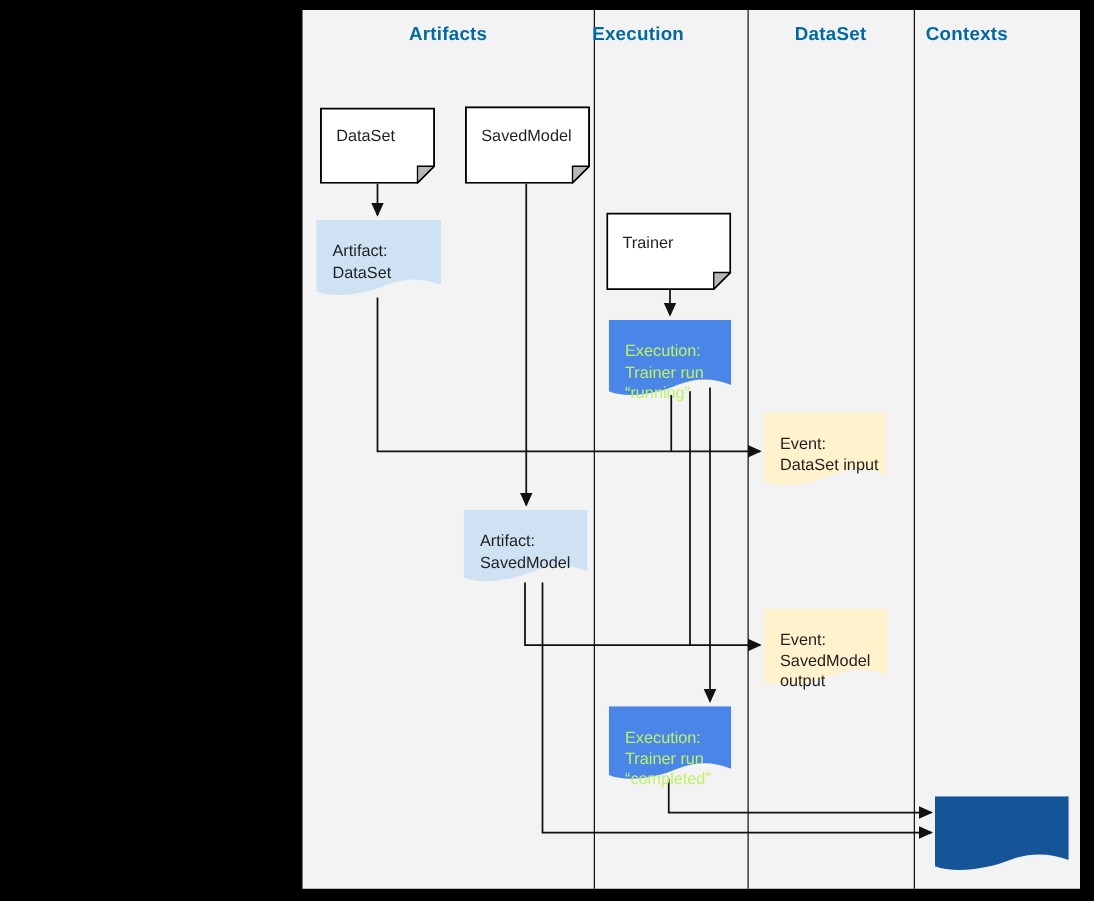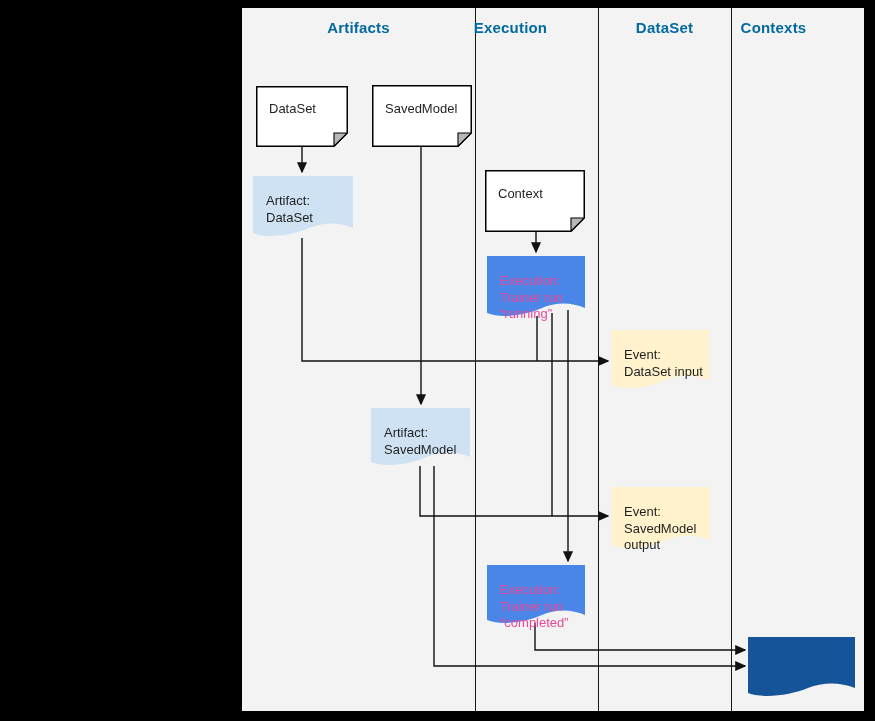--- a/index.html
+++ b/index.html
@@ -22,21 +22,21 @@
   #edge-layer{position:absolute;left:0;top:0;width:875px;height:721px;pointer-events:none;}
   .node{position:absolute;}
   .node svg{position:absolute;left:0;top:0;display:block;}
   .node-label{
     position:absolute;left:13px;right:3px;
     font-size:13px;line-height:16.5px;white-space:pre-line;
   }
   .lbl-top{top:17px;}
   .lbl-center{top:0;bottom:14px;display:flex;align-items:center;}
   .txt-dark{color:#1f1f1f;}
-  .txt-light{color:#ec4899;}
+  .txt-light{color:#bef264;}
 </style>
 </head>
 <body>
 
 <div id="stage">
   <div id="board"></div>
 
   <div class="divider" style="left:475px;"></div>
   <div class="divider" style="left:598px;"></div>
   <div class="divider" style="left:731px;"></div>
@@ -77,21 +77,21 @@
           <path d="M0.75 0.75 H99.25 V48 L86 61.25 H0.75 Z" fill="#ffffff" stroke="#000000" stroke-width="1.5"></path>
           <path d="M86 61.25 L99.25 48 L86 48 Z" fill="#b7b7b7" stroke="#000000" stroke-width="1.1"></path>
         </svg>
         <div class="node-label lbl-center txt-dark">SavedModel</div>
       </div>
       <div class="node" style="left: 485px; top: 170px; width: 100px; height: 62px;">
         <svg width="100" height="62" viewBox="0 0 100 62">
           <path d="M0.75 0.75 H99.25 V48 L86 61.25 H0.75 Z" fill="#ffffff" stroke="#000000" stroke-width="1.5"></path>
           <path d="M86 61.25 L99.25 48 L86 48 Z" fill="#b7b7b7" stroke="#000000" stroke-width="1.1"></path>
         </svg>
-        <div class="node-label lbl-center txt-dark">Context</div>
+        <div class="node-label lbl-center txt-dark">Trainer</div>
       </div>
       <div class="node" style="left: 253px; top: 176px; width: 100px; height: 64px;">
         <svg width="100" height="64" viewBox="0 0 100 64">
           <path d="M0 0 H100 V52 C 86 46, 70 46, 56.00000000000001 52 C 40 59, 15 63, 0 57 Z" fill="#cfe2f3" stroke="none" stroke-width="0"></path>
         </svg>
         <div class="node-label lbl-top txt-dark">Artifact:
 DataSet</div>
       </div>
       <div class="node" style="left: 487px; top: 256px; width: 98px; height: 64px;">
         <svg width="98" height="64" viewBox="0 0 98 64">

